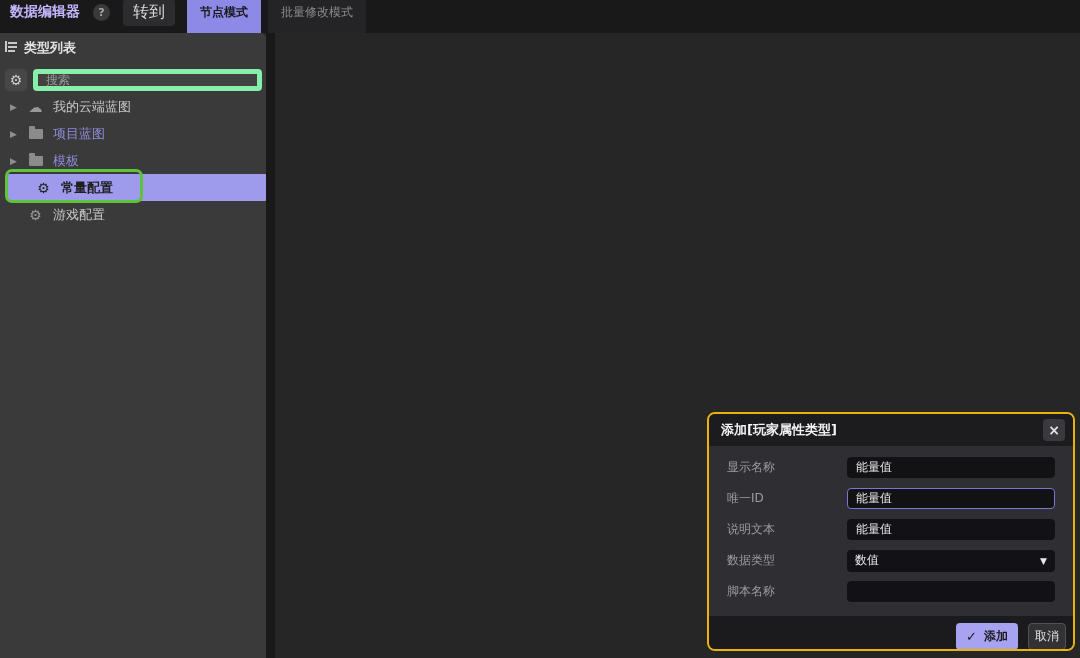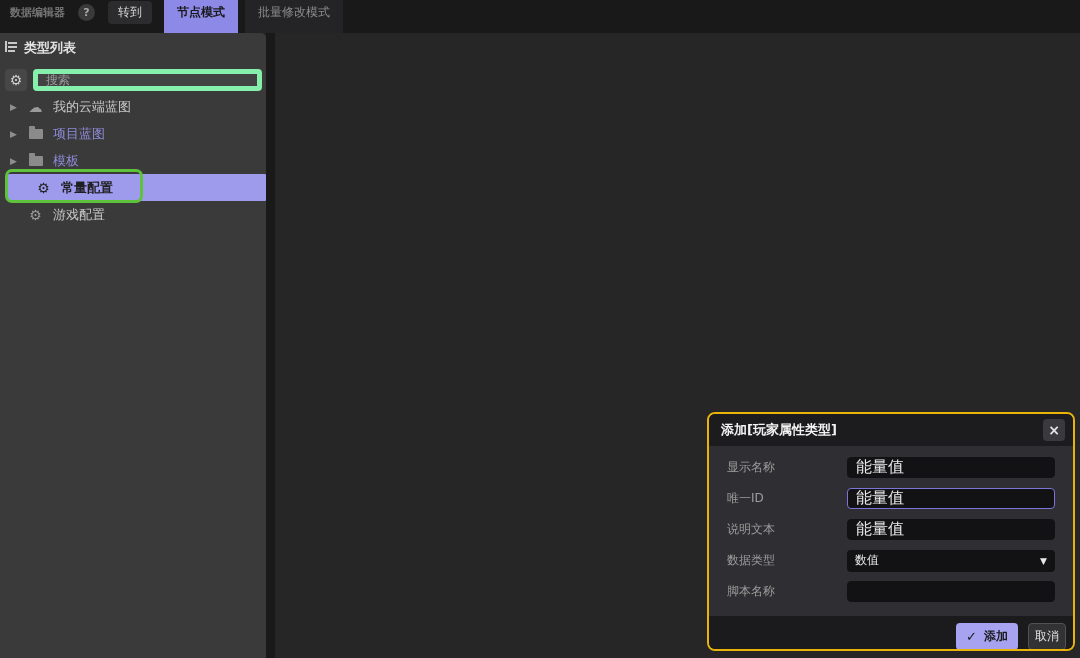--- a/index.html
+++ b/index.html
@@ -6,24 +6,24 @@
   html,body { width:1080px; height:658px; }
   body {
     position:relative; background:#262626; overflow:hidden;
     font-family:"DejaVu Sans","Liberation Sans",sans-serif;
     font-size:12px; color:#ddd;
   }
 
   
   .topbar { position:absolute; top:0; left:0; width:1080px; height:33px; background:#191919; }
   .topbar-inner { display:flex; align-items:center; height:24px; padding-left:10px; }
-  .app-title { color:#737373; font-size:11px; font-weight:bold; }
+  .app-title { color:#c4b5fd; font-size:14px; font-weight:bold; }
   .help-circle { width:17px; height:17px; border-radius:50%; background:#3a3a3a; color:#a8a8a8;
     font-size:11px; font-weight:bold; display:flex; align-items:center; justify-content:center; margin-left:13px; }
-  .goto-btn { margin-left:13px; background:#2c2c2e; color:#d8d8d8; padding:3px 10px; border-radius:4px; font-size:12px; }
+  .goto-btn { margin-left:13px; background:#2c2c2e; color:#d8d8d8; padding:3px 10px; border-radius:4px; font-size:16px; }
   .mode-tab { margin-left:12px; padding:20px 13px; border-radius:4px; font-size:12px;font-family:Liberation Serif, serif; }
   .mode-tab.active { background:#8d89e6; color:#1a1a1c; font-weight:bold; }
   .mode-tab.inactive { margin-left:7px; background:#242427; color:#8b8b8b; }
 
   
   .sidebar { position:absolute; top:33px; left:0; width:266px; height:625px; background:#3a3a3a; border-top-right-radius:5px; }
   .scroll-strip { position:absolute; top:33px; left:266px; width:9px; height:625px; background:#191919; }
   .main-canvas { position:absolute; top:33px; left:275px; width:805px; height:625px; background:#262626; }
 
   .sidebar-header { display:flex; align-items:center; gap:5px; padding:6px 6px 6px 4px; }
@@ -55,21 +55,21 @@
     background:#2f2e32; border:2px solid #eab308; border-radius:8px; overflow:hidden;
     display:flex; flex-direction:column; z-index:10; }
   .dialog-titlebar { height:32px; background:#1c1b1e; display:flex; align-items:center; padding:0 8px 0 12px; flex:none; }
   .dialog-title { flex:1; color:#f2f2f2; font-size:13px; font-weight:bold; }
   .dialog-close { width:22px; height:22px; background:#3a393d; border-radius:4px; color:#e3e3e3;
     font-size:14px; font-weight:bold; display:flex; align-items:center; justify-content:center; }
   .dialog-body { flex:1; padding:11px 18px 4px; }
   .field-row { display:flex; align-items:center; height:21px; margin-bottom:10px; }
   .field-label { width:120px; color:#9c9c9c; font-size:12px; flex:none; }
   .field-input { flex:1; height:21px; background:#121215; border:1px solid #121215; border-radius:4px;
-    color:#e8e8e8; font-size:16px; padding:0 8px; outline:none; font-family:inherit; min-width:0; }
+    color:#e8e8e8; font-size:12px; padding:0 8px; outline:none; font-family:inherit; min-width:0; }
   .field-input.focused { border-color:#7b74d9; }
   .field-select { flex:1; height:22px; background:#121215; border-radius:4px; color:#e8e8e8;
     font-size:12px; padding:0 8px; display:flex; align-items:center; justify-content:space-between; }
   .select-caret { font-size:9px; color:#e8e8e8; }
   .dialog-footer { height:40px; background:#1b1a1d; display:flex; align-items:center;
     justify-content:flex-end; gap:10px; padding:0 7px; flex:none; }
   .confirm-btn { background:#a7a3f1; color:#19191c; border:none; border-radius:4px; padding:5px 10px;
     font-size:12px; font-weight:bold; display:flex; align-items:center; gap:7px; font-family:inherit; }
   .confirm-check { font-size:13px; }
   .cancel-btn { background:#323235; border:1px solid #525255; color:#e2e2e2; border-radius:4px;

